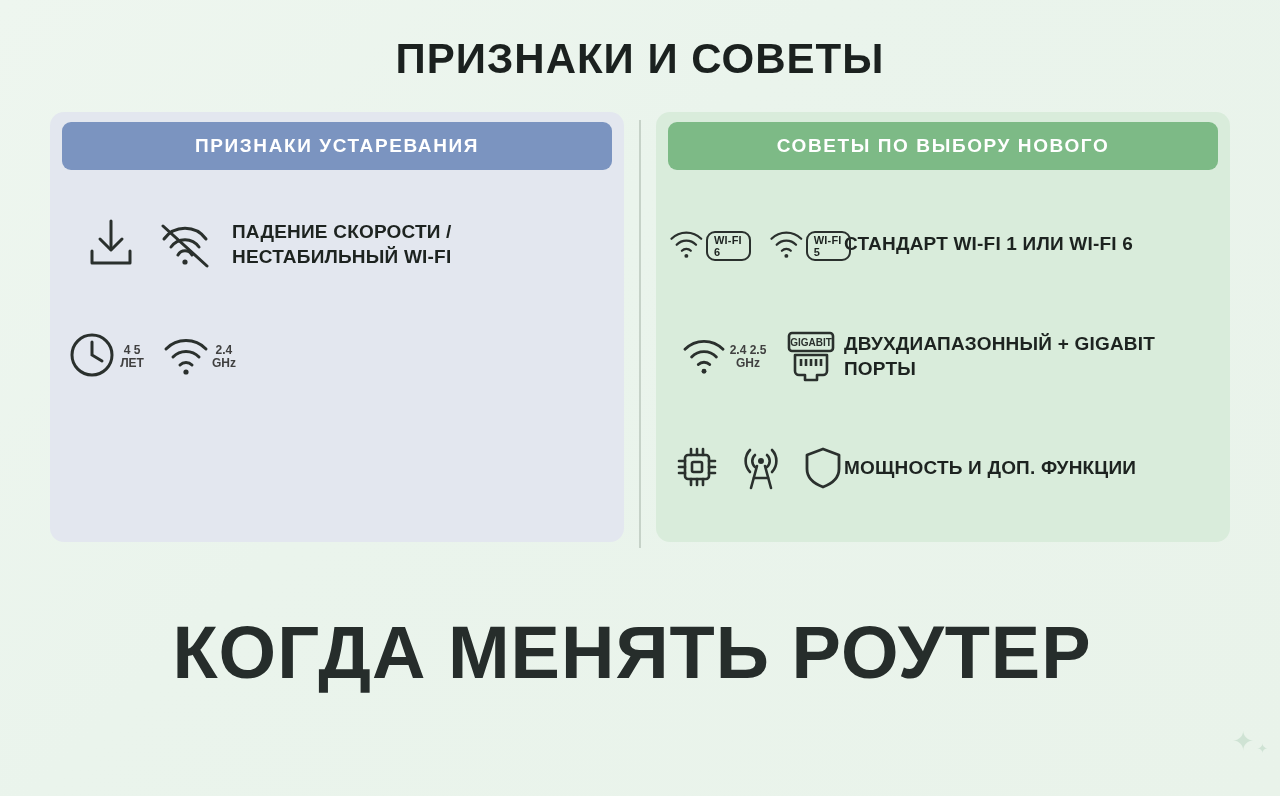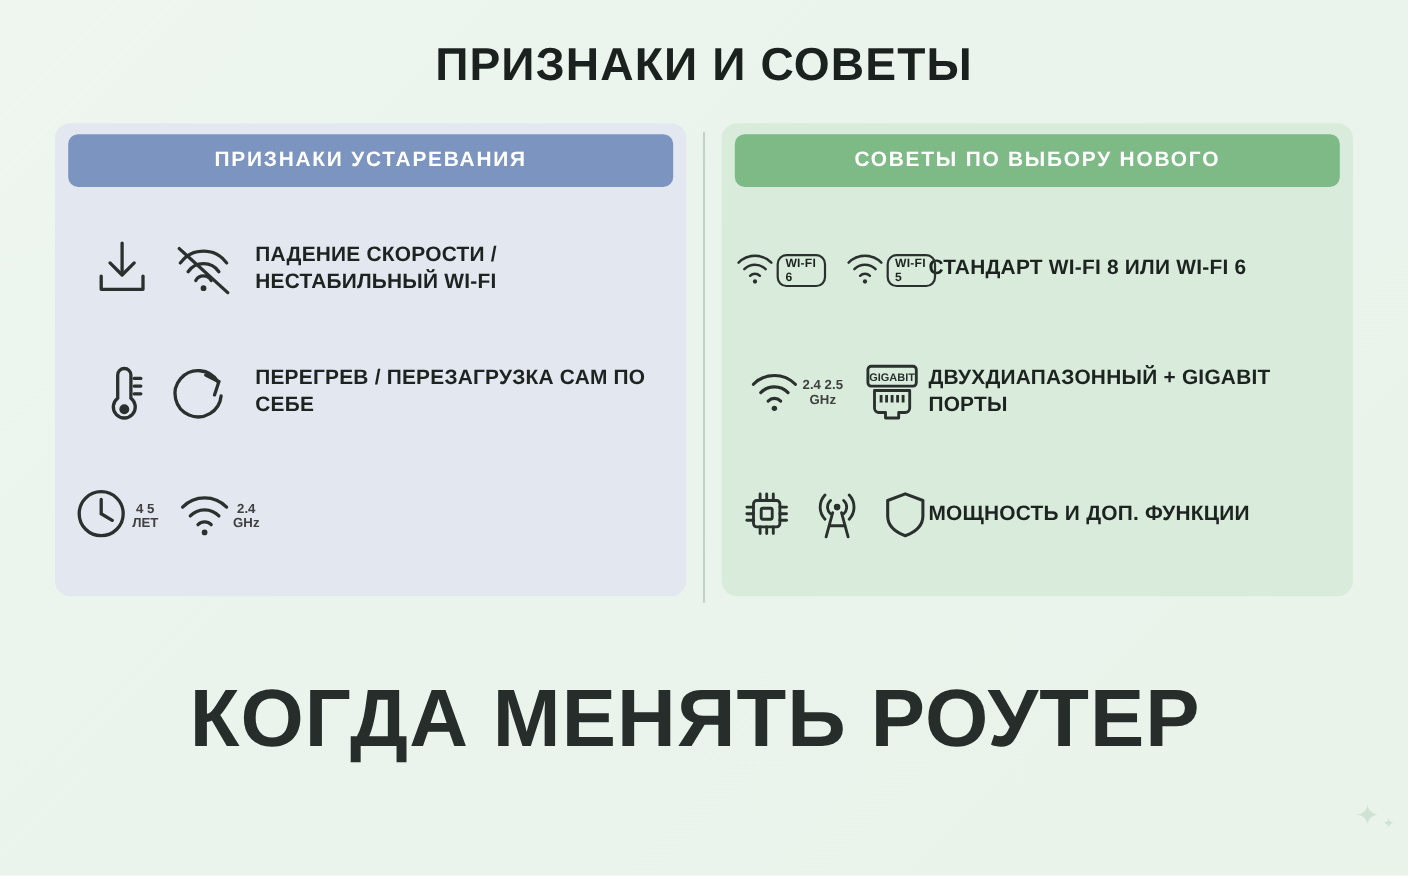--- a/index.html
+++ b/index.html
@@ -194,44 +194,20 @@
                 <path d="M24 40 A8 8 0 0 1 38 40"></path>
                 <circle cx="31" cy="47" r="2.6" fill="#2a302d" stroke="none"></circle>
                 <line x1="9" y1="11" x2="53" y2="51" stroke-width="3"></line>
               </g>
             </svg>
           </div>
         </div>
         <div class="row-text">ПАДЕНИЕ СКОРОСТИ / НЕСТАБИЛЬНЫЙ WI-FI</div>
       </div>
 
-      <div class="row">
-        <div class="row-icons">
-          <div class="icon-box">
-            <svg width="46" height="62" viewBox="0 0 46 62">
-              <g fill="none" stroke="#2a302d" stroke-width="3" stroke-linecap="round">
-                <path d="M23 10 a6 6 0 0 1 6 6 v21 a10 10 0 1 1 -12 0 v-21 a6 6 0 0 1 6 -6 z"></path>
-                <circle cx="23" cy="47" r="4.5" fill="#2a302d" stroke="none"></circle>
-                <line x1="32" y1="19" x2="38" y2="19"></line>
-                <line x1="32" y1="26" x2="38" y2="26"></line>
-                <line x1="32" y1="33" x2="38" y2="33"></line>
-              </g>
-            </svg>
-          </div>
-          <div class="icon-box">
-            <svg width="58" height="58" viewBox="0 0 58 58">
-              <g fill="none" stroke="#2a302d" stroke-width="3" stroke-linecap="round">
-                <path d="M46 20 A21 21 0 1 0 49 33"></path>
-                <polyline points="35,14 47,20 43,32"></polyline>
-              </g>
-            </svg>
-          </div>
-        </div>
-        <div class="row-text">ПЕРЕГРЕВ / ПЕРЕЗАГРУЗКА САМ ПО СЕБЕ</div>
-      </div>
 
       <div class="row">
         <div class="row-icons">
           <div class="icon-box">
             <svg width="56" height="52" viewBox="0 0 56 52">
               <g fill="none" stroke="#2a302d" stroke-width="3" stroke-linecap="round">
                 <circle cx="28" cy="25" r="20"></circle>
                 <polyline points="28,12 28,25 38,31"></polyline>
               </g>
             </svg>
@@ -278,21 +254,21 @@
               <g fill="none" stroke="#2a302d" stroke-width="3" stroke-linecap="round">
                 <path d="M6 14 A28 28 0 0 1 46 14"></path>
                 <path d="M13 22 A18 18 0 0 1 39 22"></path>
                 <path d="M20 30 A8.5 8.5 0 0 1 32 30"></path>
                 <circle cx="26" cy="37" r="2.6" fill="#2a302d" stroke="none"></circle>
               </g>
             </svg>
             <div class="badge">WI-FI 5</div>
           </div>
         </div>
-        <div class="row-text">СТАНДАРТ WI-FI 8 ИЛИ WI-FI 6</div>
+        <div class="row-text">СТАНДАРТ WI-FI 1 ИЛИ WI-FI 6</div>
       </div>
 
       <div class="row">
         <div class="row-icons">
           <div class="icon-box">
             <svg width="52" height="40" viewBox="0 0 52 42">
               <g fill="none" stroke="#2a302d" stroke-width="3" stroke-linecap="round">
                 <path d="M6 14 A28 28 0 0 1 46 14"></path>
                 <path d="M13 22 A18 18 0 0 1 39 22"></path>
                 <path d="M20 30 A8.5 8.5 0 0 1 32 30"></path>

